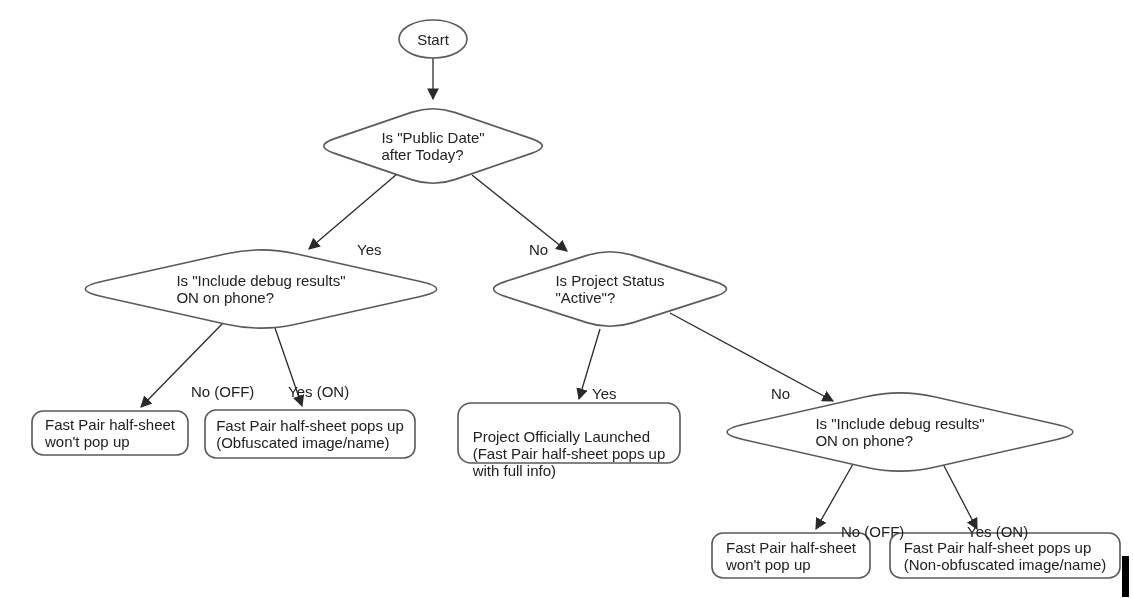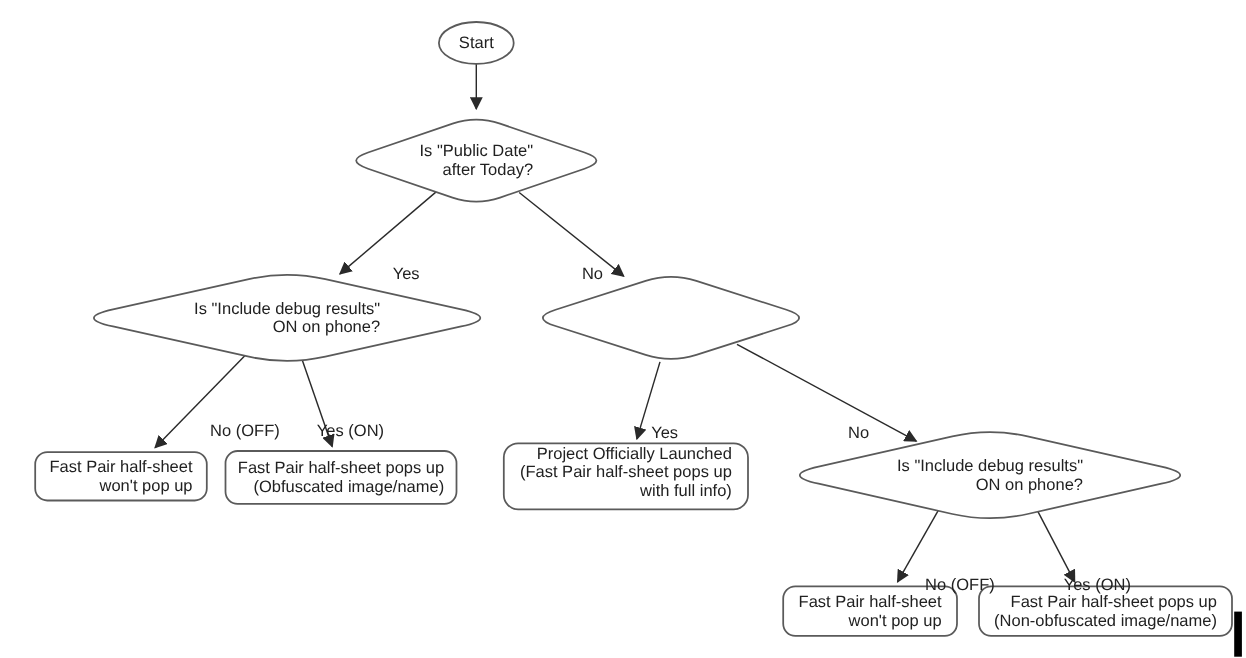--- a/index.html
+++ b/index.html
@@ -29,21 +29,21 @@
   .edge {
     stroke: #2a2a2a;
     stroke-width: 1.3;
     fill: none;
   }
   .node-label {
     position: absolute;
     display: flex;
     align-items: center;
     justify-content: center;
-    text-align: right;
+    text-align: left;
     white-space: pre-line;
     font-size: 15px;
     line-height: 17px;
     color: #212121;
     pointer-events: none;
   }
   .edge-label {
     position: absolute;
     font-size: 15px;
     line-height: 18px;
@@ -95,27 +95,29 @@
     <rect class="shape" x="458" y="403" width="222" height="60" rx="13"></rect>
     <rect class="shape" x="712" y="533" width="158" height="45" rx="11"></rect>
     <rect class="shape" x="890" y="533" width="230" height="45" rx="11"></rect>
   </svg>
 
   <div class="node-label" style="left:399px; top:20px;  width:68px;  height:38px;">Start</div>
   <div class="node-label" style="left:313px; top:105px; width:240px; height:82px;">Is "Public Date"
 after Today?</div>
   <div class="node-label" style="left:68px;  top:246px; width:386px; height:86px;">Is "Include debug results"
 ON on phone?</div>
+  <div class="node-label" style="left:482px; top:248px; width:256px; height:82px;">Is Project Status
+"Active"?</div>
   <div class="node-label" style="left:710px; top:389px; width:380px; height:86px;">Is "Include debug results"
 ON on phone?</div>
   <div class="node-label" style="left:32px;  top:411px; width:156px; height:44px;">Fast Pair half-sheet
 won't pop up</div>
   <div class="node-label" style="left:205px; top:410px; width:210px; height:48px;">Fast Pair half-sheet pops up
 (Obfuscated image/name)</div>
-  <div class="node-label" style="left:458px; top:403px; width:222px; height:52px;">Project Officially Launched
+  <div class="node-label" style="left:458px; top:427px; width:222px; height:52px;">Project Officially Launched
 (Fast Pair half-sheet pops up
 with full info)</div>
   <div class="node-label" style="left:712px; top:533px; width:158px; height:45px;">Fast Pair half-sheet
 won't pop up</div>
   <div class="node-label" style="left:890px; top:533px; width:230px; height:45px;">Fast Pair half-sheet pops up
 (Non-obfuscated image/name)</div>
 
   <div class="edge-label" style="left:357px; top:209px;">Yes</div>
   <div class="edge-label" style="left:529px; top:209px;">No</div>
   <div class="edge-label" style="left:191px; top:351px;">No (OFF)</div>

